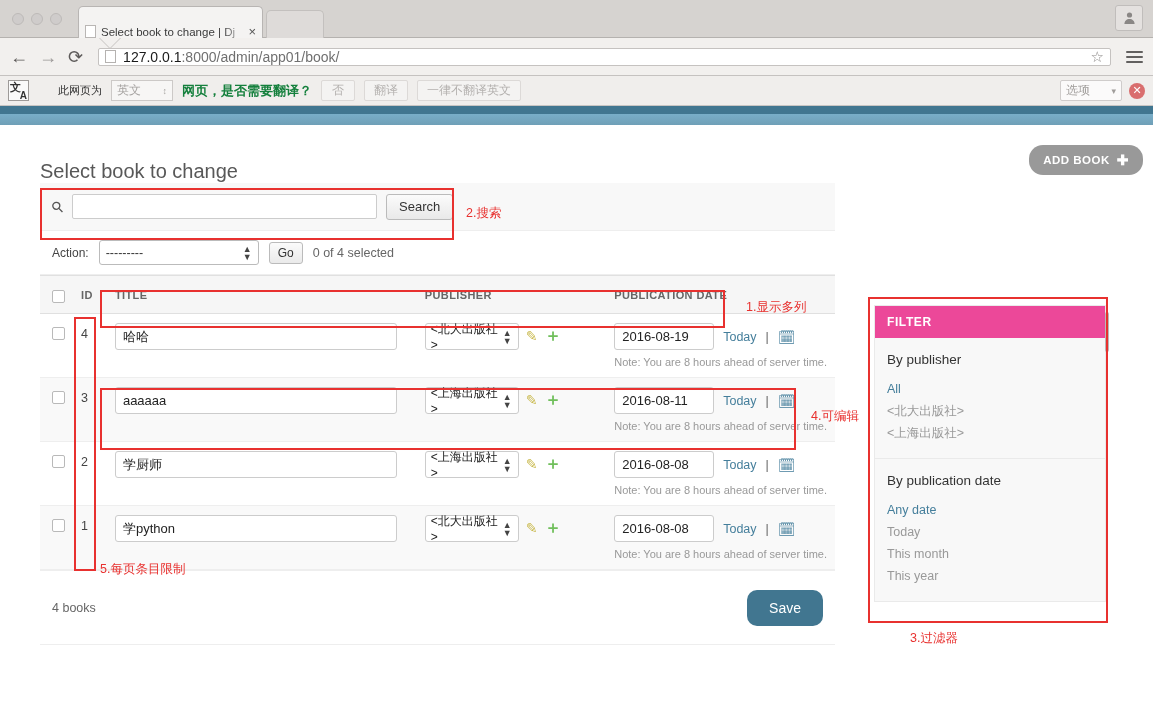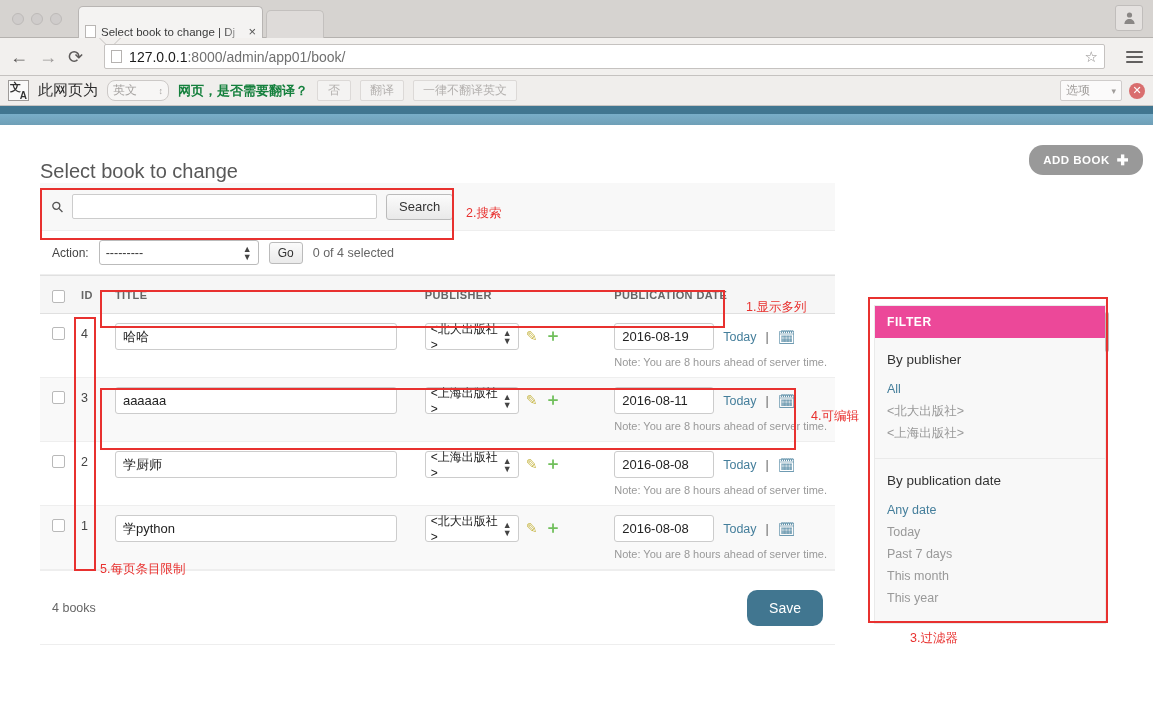--- a/index.html
+++ b/index.html
@@ -48,22 +48,22 @@
   }
 
   .navbar {
     height:38px; background:#f2f0ee; border-bottom:1px solid #c5c2c0;
     display:flex; align-items:center; padding:0 10px; gap:11px;
     position:relative;
   }
   .nav-ico { font-size:18px; color:#9b9897; line-height:1; user-select:none; }
   .nav-ico.active { color:#5d5a59; }
   .omnibox {
-    flex:1; height:25px; background:#fff; border:1px solid #c5c2c0; border-radius:2px;
-    display:flex; align-items:center; padding:0 6px; position:relative; margin:0 10px;
+    flex:1; height:18px; background:#fff; border:1px solid #c5c2c0; border-radius:2px;
+    display:flex; align-items:center; padding:0 6px; position:relative; margin:0 4px;
   }
   .omni-doc { width:11px; height:13px; border:1px solid #b5b2b0; background:#fff; margin-right:7px; flex:none; }
   .omni-url { font-size:14px; color:#303030; }
   .omni-url .host { color:#1a1a1a; }
   .omni-url .rest { color:#707070; }
   .star { margin-left:auto; color:#8d8a89; font-size:15px; }
   .menu-btn { display:flex; flex-direction:column; gap:3px; width:17px; }
   .menu-btn i { display:block; height:2px; background:#62605f; border-radius:1px; }
 
   
@@ -78,25 +78,25 @@
   .translatebar {
     height:30px; background:#f0eeec; border-bottom:1px solid #c8c5c3;
     display:flex; align-items:center; padding:0 8px; gap:9px; position:relative;
   }
   .tr-logo {
     width:21px; height:21px; border:1px solid #9d9a98; background:#fafafa;
     font-size:10px; color:#333; position:relative; flex:none;
   }
   .tr-logo b:first-child { position:absolute; left:1px; top:-1px; font-size:11px; }
   .tr-logo b:last-child { position:absolute; right:1px; bottom:-1px; font-size:10px; }
-  .tr-txt { font-size:15px; color:#2d2d2d; white-space:nowrap; }
+  .tr-txt { font-size:11px; color:#2d2d2d; white-space:nowrap;margin-left:20px; }
   .tr-sel {
     min-width:62px; height:21px; border:1px solid #ccc9c7; background:#f7f6f5;
     font-size:12px; color:#a6a3a1; display:flex; align-items:center;
-    justify-content:space-between; padding:0 5px; border-radius:8px;
+    justify-content:space-between; padding:0 5px; border-radius:0;
   }
   .tr-q { font-size:13px; color:#15803d; font-weight:bold; white-space:nowrap; }
   .tr-btn {
     height:21px; min-width:34px; border:1px solid #dcd9d7; background:#f4f3f2;
     font-size:12px; color:#b3b0ae; display:flex; align-items:center; justify-content:center;
     padding:0 9px; border-radius:2px; white-space:nowrap;
   }
   .tr-right { margin-left:auto; display:flex; align-items:center; gap:7px; }
   .tr-opt {
     width:62px; height:21px; border:1px solid #cfcccb; background:#fbfafa;
@@ -498,21 +498,20 @@
         <div class="filter-title">By publisher</div>
         <div class="filter-item sel">All</div>
         <div class="filter-item">&lt;北大出版社&gt;</div>
         <div class="filter-item">&lt;上海出版社&gt;</div>
       </div>
 
       <div class="filter-grp">
         <div class="filter-title">By publication date</div>
         <div class="filter-item sel">Any date</div>
         <div class="filter-item">Today</div>
-        <div class="filter-item">Past 7 days</div>
         <div class="filter-item">This month</div>
         <div class="filter-item">This year</div>
       </div>
     </div>
 
     <div class="annot" style="left:40px; top:63px; width:414px; height:52px;"></div>
     <div class="annot" style="left:100px; top:165px; width:625px; height:38px;"></div>
     <div class="annot" style="left:100px; top:263px; width:696px; height:62px;"></div>
     <div class="annot" style="left:74px; top:192px; width:22px; height:254px;"></div>
     <div class="annot" style="left:868px; top:172px; width:240px; height:326px;"></div>

